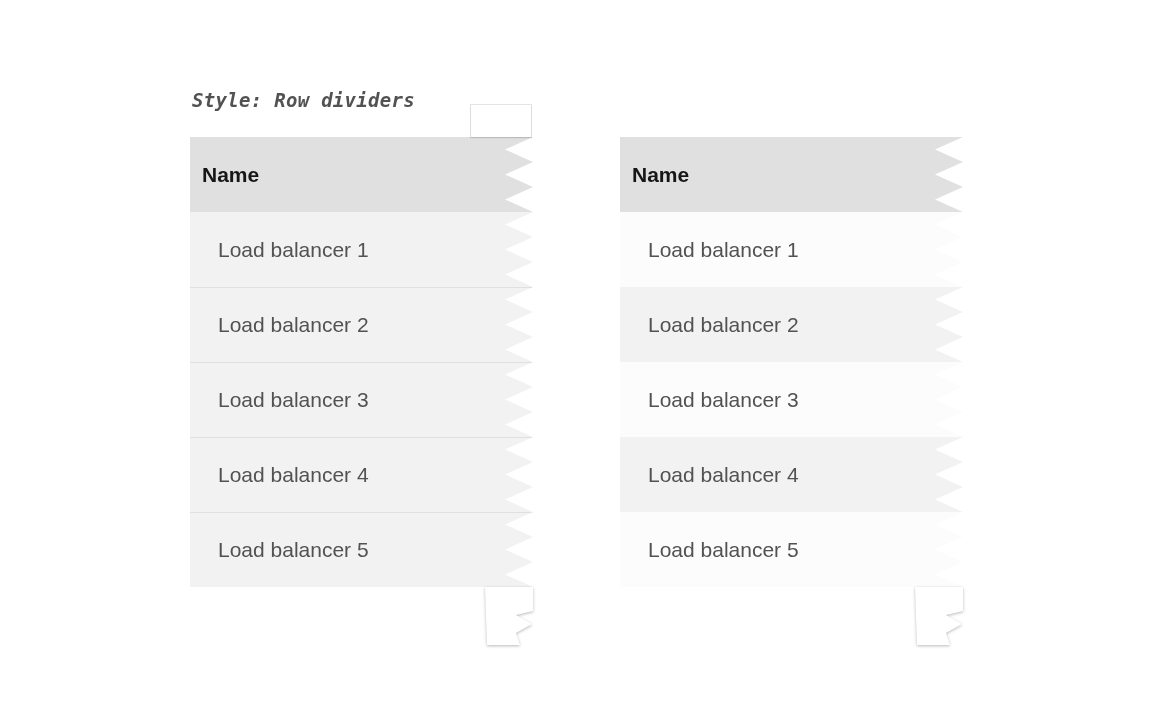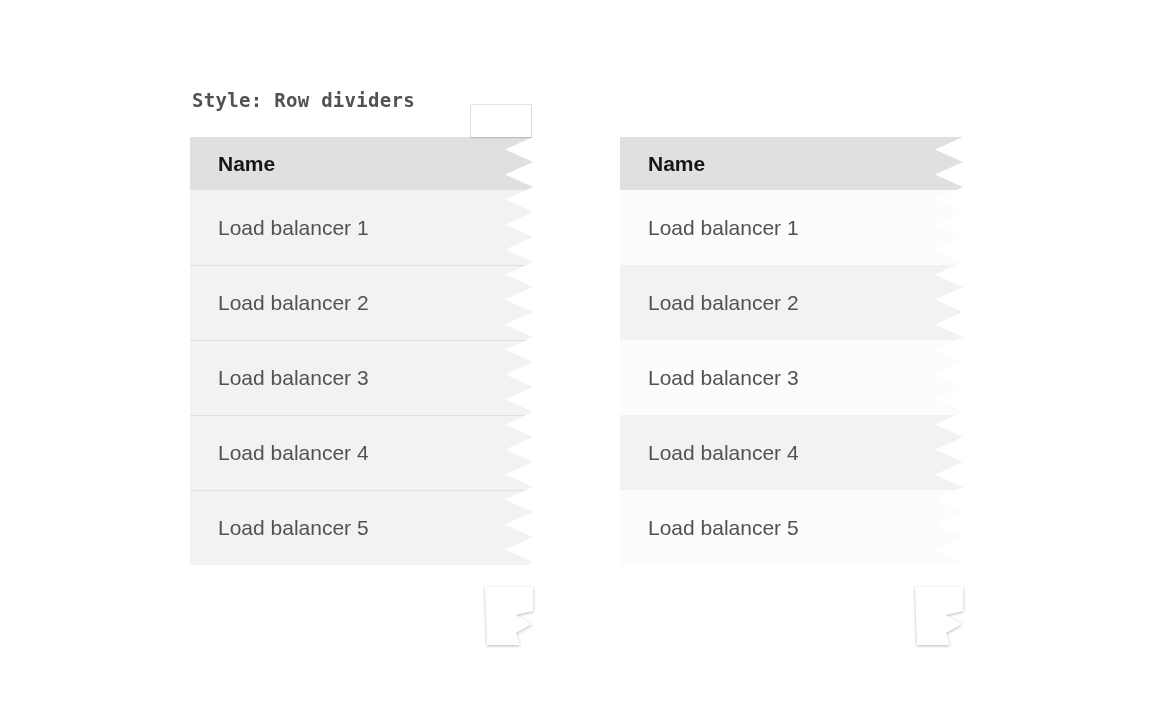--- a/index.html
+++ b/index.html
@@ -25,35 +25,36 @@
     position: absolute;
     top: 0;
     left: 2px;
     font-family: "DejaVu Sans Mono", monospace;
     font-size: 19px;
     line-height: 20px;
     font-weight: 700;
     letter-spacing: 0.3px;
     color: #525252;
     white-space: nowrap;
+    font-style: italic;
   }
 
   .table {
     position: absolute;
     top: 47px;
     left: 0;
     width: 343px;
     height: 450px;
   }
   .thead {
-    height: 53px;
+    height: 75px;
     background: #e0e0e0;
     display: flex;
     align-items: center;
-    padding-left: 28px;
+    padding-left: 12px;
     box-sizing: border-box;
     font-size: 21px;
     font-weight: 700;
     color: #161616;
   }
   .row {
     height: 75px;
     display: flex;
     align-items: center;
     padding-left: 28px;

